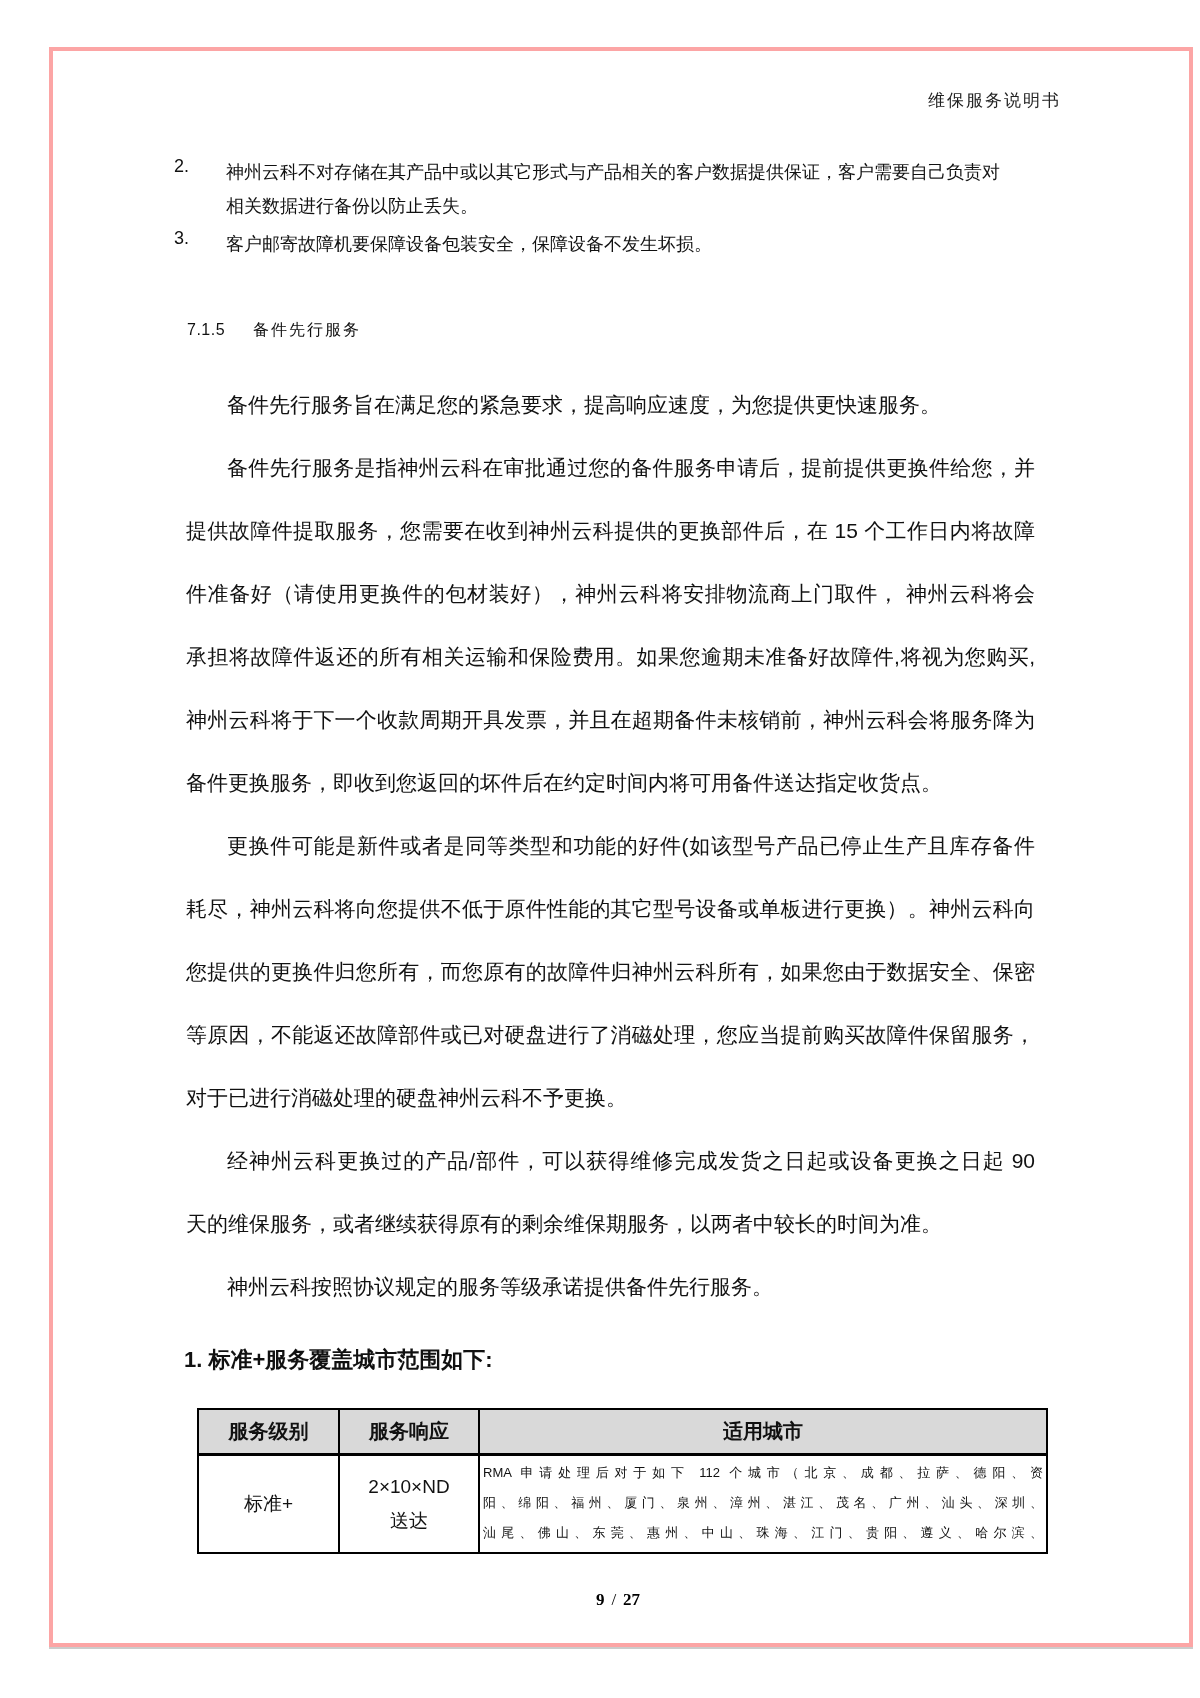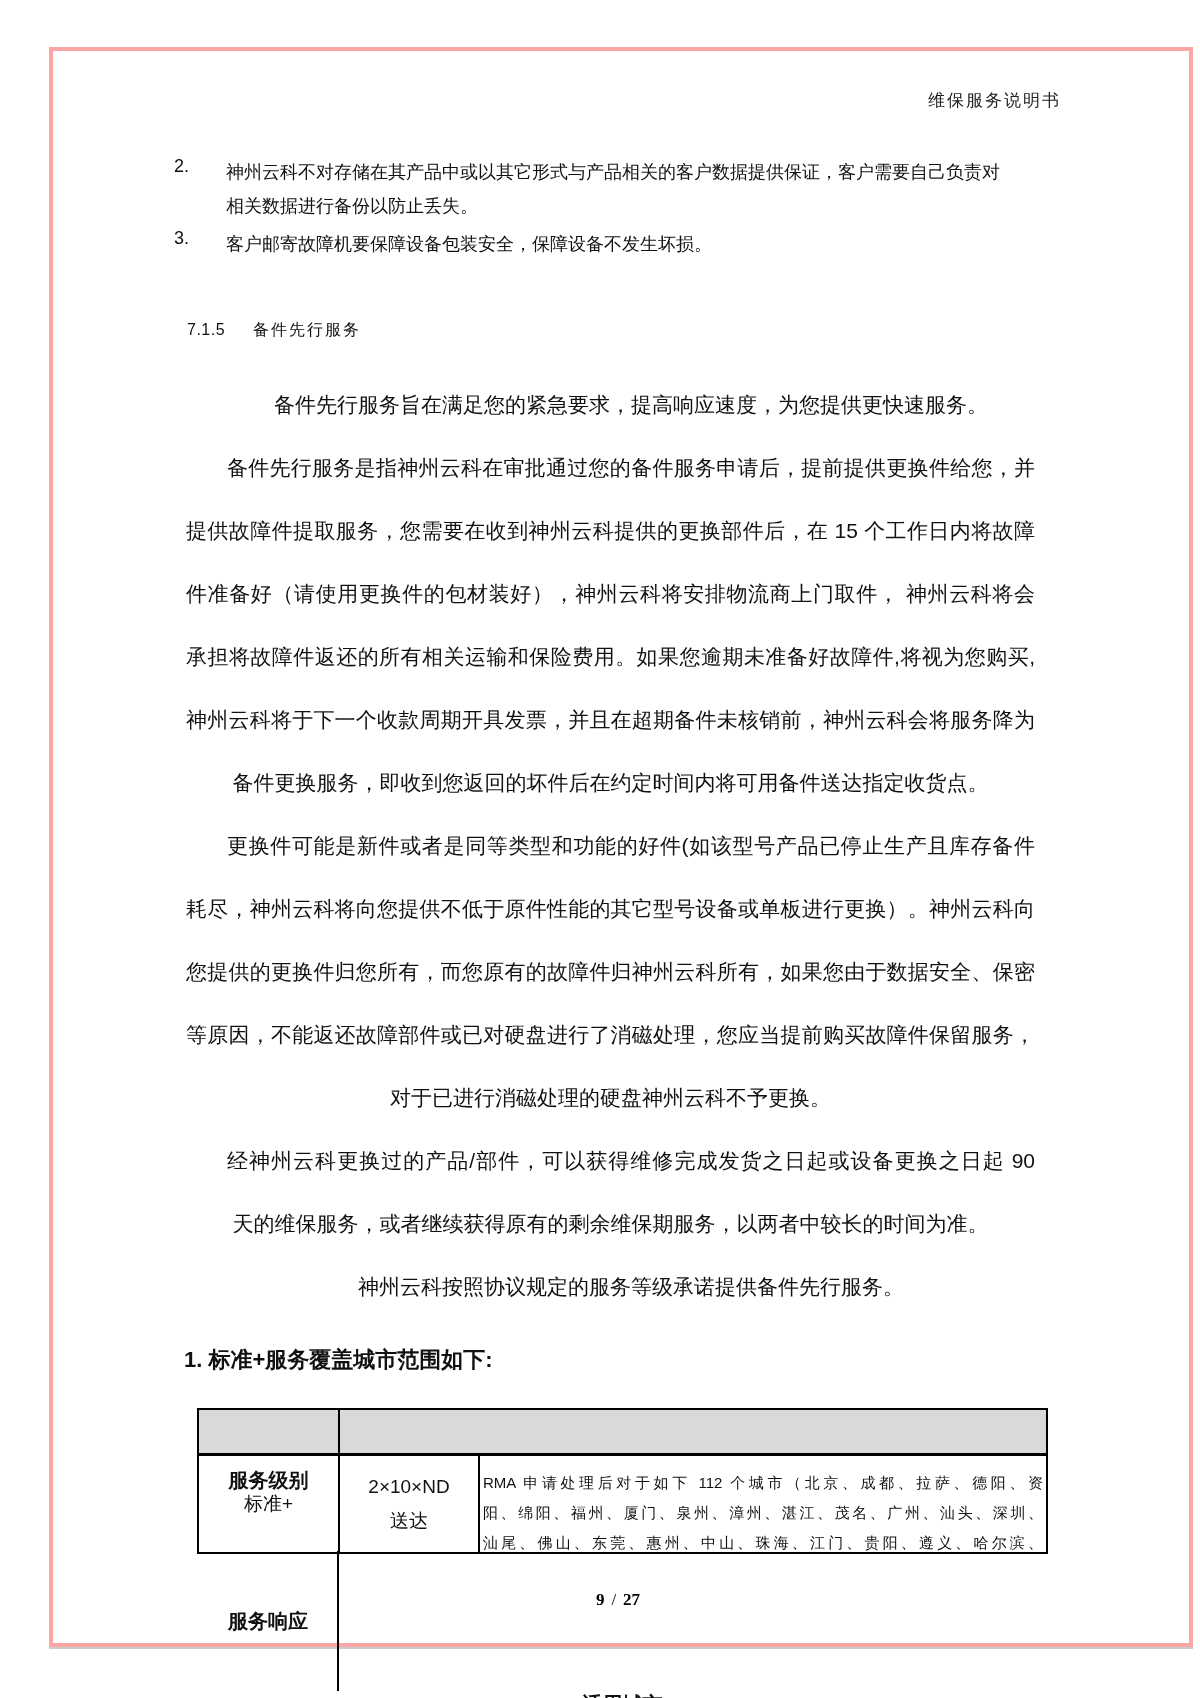--- a/index.html
+++ b/index.html
@@ -35,51 +35,51 @@
     position: absolute; left: 134px; top: 262px;
     font-size: 16px; line-height: 34px; font-weight: 500;
     letter-spacing: 0.5px;
   }
   .section-heading .sec-title { margin-left: 28px; letter-spacing: 2px; }
   
   .body-text {
     position: absolute; left: 133px; top: 322px; width: 849px;
     font-size: 21px; line-height: 63px;
   }
-  .pline { text-align: center; }
+  .pline { text-align: left; }
   .jl { text-align: justify; text-align-last: justify; }
   .ind { text-indent: 41px; }
   
   .list-heading {
     position: absolute; left: 131px; top: 1294px;
     font-size: 22px; line-height: 30px; font-weight: bold;
   }
   
   .tbl {
     position: absolute; left: 144px; top: 1357px; width: 851px;
     border: 2px solid #000;
   }
   .tr { display: flex; width: 100%; }
-  .thead { height: 46px; background: #d9d9d9; border-bottom: 3px solid #000; flex-direction: column; }
+  .thead { height: 46px; background: #d9d9d9; border-bottom: 3px solid #000; }
   .tdata { height: 96px; }
   .cell { border-right: 2px solid #000; }
   .cell:last-child { border-right: none; border-radius: 14px; }
   .c1 { width: 141px; flex: 0 0 141px; }
   .c2 { width: 140px; flex: 0 0 140px; }
   .c3 { flex: 1; }
   .th {
     display: flex; align-items: center; justify-content: center;
     font-size: 20px; font-weight: bold;
   }
   .td-center {
     display: flex; flex-direction: column;
     align-items: center; justify-content: center;
     font-size: 19px; line-height: 34px;
   }
-  .c3-data { padding: 12px 3px 0 3px; font-size: 15px; line-height: 30px; }
+  .c3-data { padding: 2px 3px 0 3px; font-size: 13px; line-height: 30px; }
   .tline { text-align: justify; text-align-last: justify; }
   
   .page-footer {
     position: absolute; left: 0; right: 6px; top: 1539px;
     text-align: center;
     font-family: "Liberation Serif", serif;
     font-size: 17px; color: #000;
   }
   .page-footer .pf-num { font-weight: bold; }
   .page-footer .pf-sep { font-weight: normal; margin: 0 7px; }

